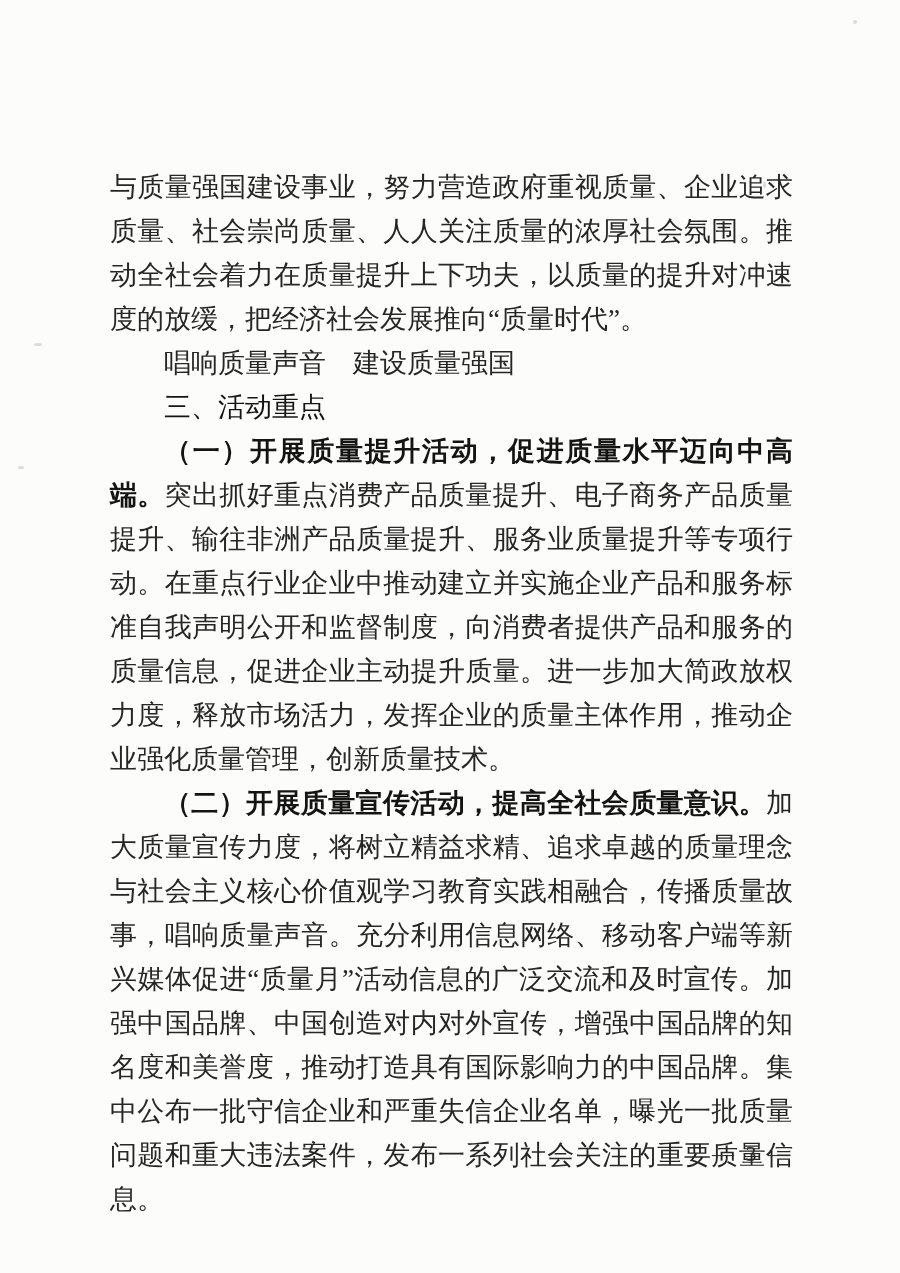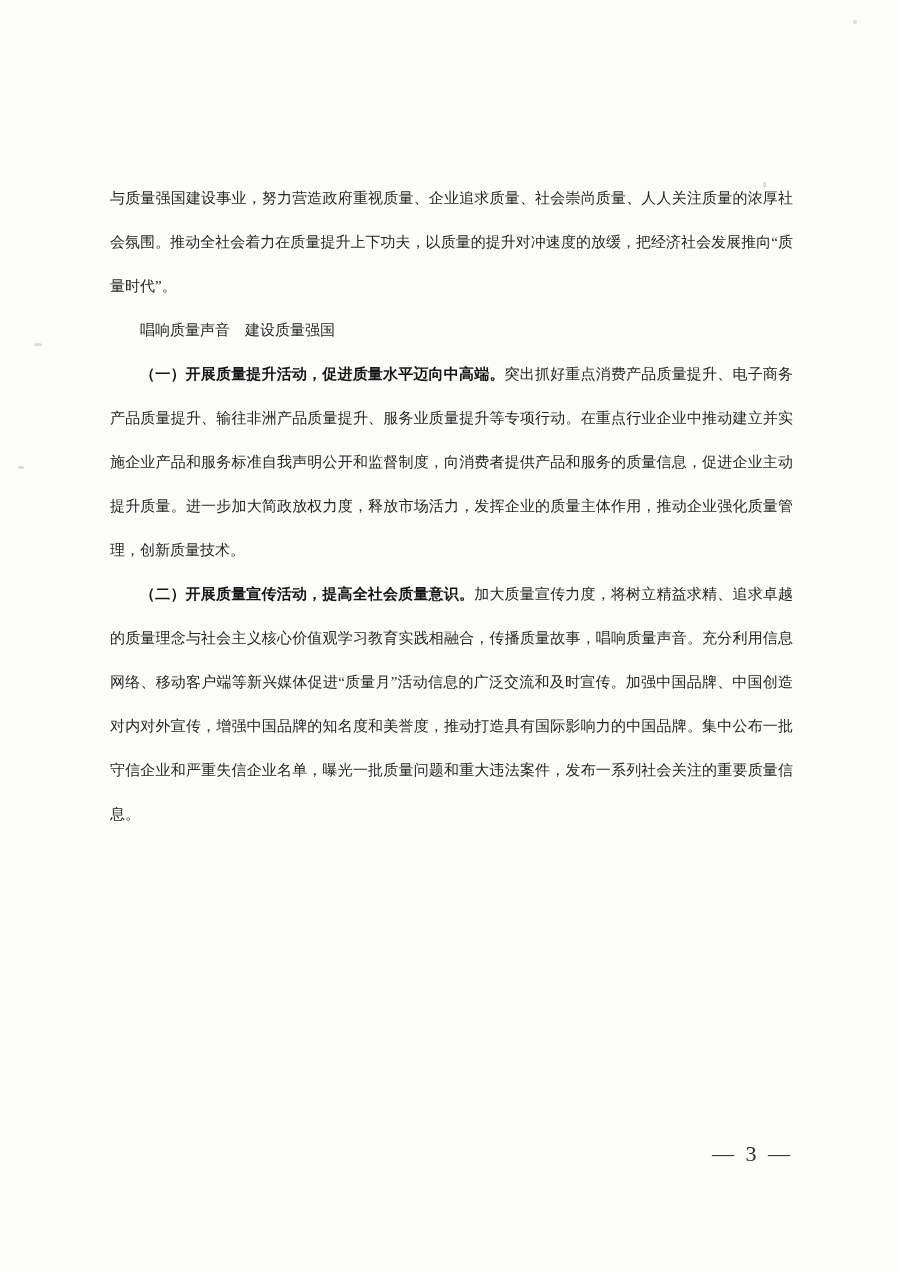--- a/index.html
+++ b/index.html
@@ -11,24 +11,24 @@
     position: relative;
     width: 900px;
     height: 1273px;
     margin: 0 auto;
     background: #fcfcfa;
     overflow: hidden;
   }
   .content {
     position: absolute;
     left: 110px;
-    top: 176px;
+    top: 165px;
     width: 683px;
     font-family: "Liberation Serif", "DejaVu Serif", serif;
-    font-size: 15px;
+    font-size: 27px;
     line-height: 44px;
     text-align: justify;
     color: #262626;
     letter-spacing: 0;
   }
   .content p, .content h2 {
     margin: 0;
     padding: 0;
     font-size: inherit;
     line-height: inherit;
@@ -79,20 +79,21 @@
   <div class="speck s3"></div>
   <div class="speck s4"></div>
 
   <div class="content">
 
     <p class="para">与质量强国建设事业，努力营造政府重视质量、企业追求质量、社会崇尚质量、人人关注质量的浓厚社会氛围。推动全社会着力在质量提升上下功夫，以质量的提升对冲速度的放缓，把经济社会发展推向“质量时代”。</p>
 
 
     <p class="para indent">唱响质量声音　建设质量强国</p>
 
+    <h2 class="heading">三、活动重点</h2>
 
     <p class="para indent"><span class="lead">（一）开展质量提升活动，促进质量水平迈向中高端。</span><span>突出抓好重点消费产品质量提升、电子商务产品质量提升、输往非洲产品质量提升、服务业质量提升等专项行动。在重点行业企业中推动建立并实施企业产品和服务标准自我声明公开和监督制度，向消费者提供产品和服务的质量信息，促进企业主动提升质量。进一步加大简政放权力度，释放市场活力，发挥企业的质量主体作用，推动企业强化质量管理，创新质量技术。</span></p>
 
     <p class="para indent"><span class="lead">（二）开展质量宣传活动，提高全社会质量意识。</span><span>加大质量宣传力度，将树立精益求精、追求卓越的质量理念与社会主义核心价值观学习教育实践相融合，传播质量故事，唱响质量声音。充分利用信息网络、移动客户端等新兴媒体促进“质量月”活动信息的广泛交流和及时宣传。加强中国品牌、中国创造对内对外宣传，增强中国品牌的知名度和美誉度，推动打造具有国际影响力的中国品牌。集中公布一批守信企业和严重失信企业名单，曝光一批质量问题和重大违法案件，发布一系列社会关注的重要质量信息。</span></p>
 
   </div>
 
   <div class="page-number">— 3 —</div>
 
 </div>

